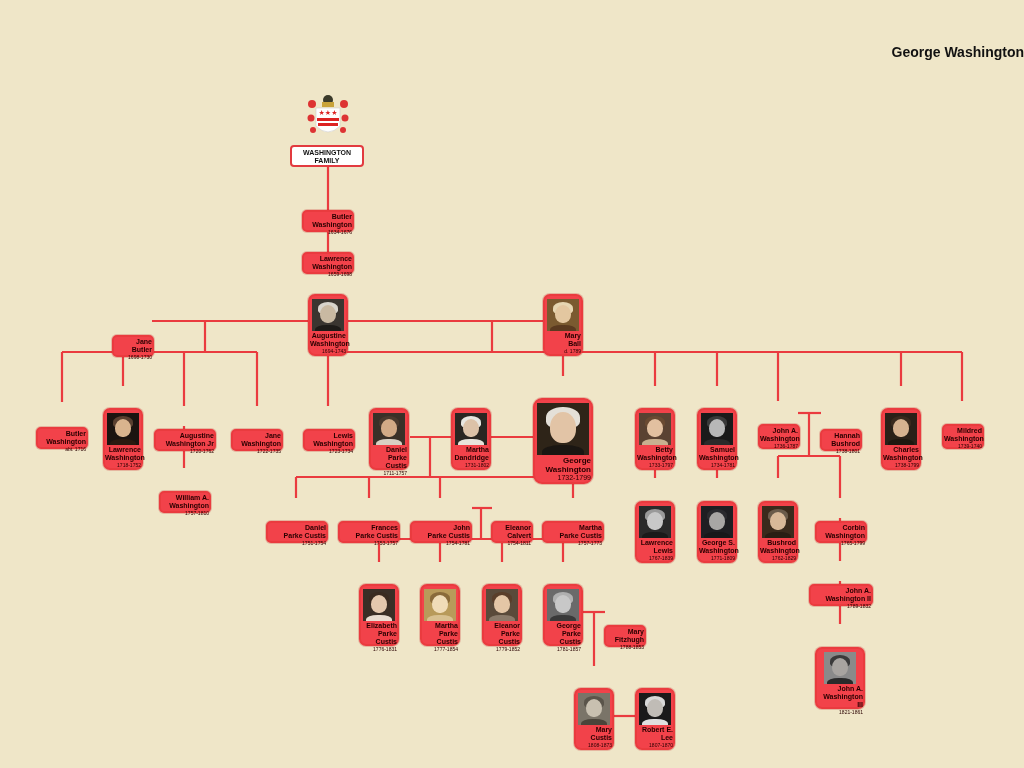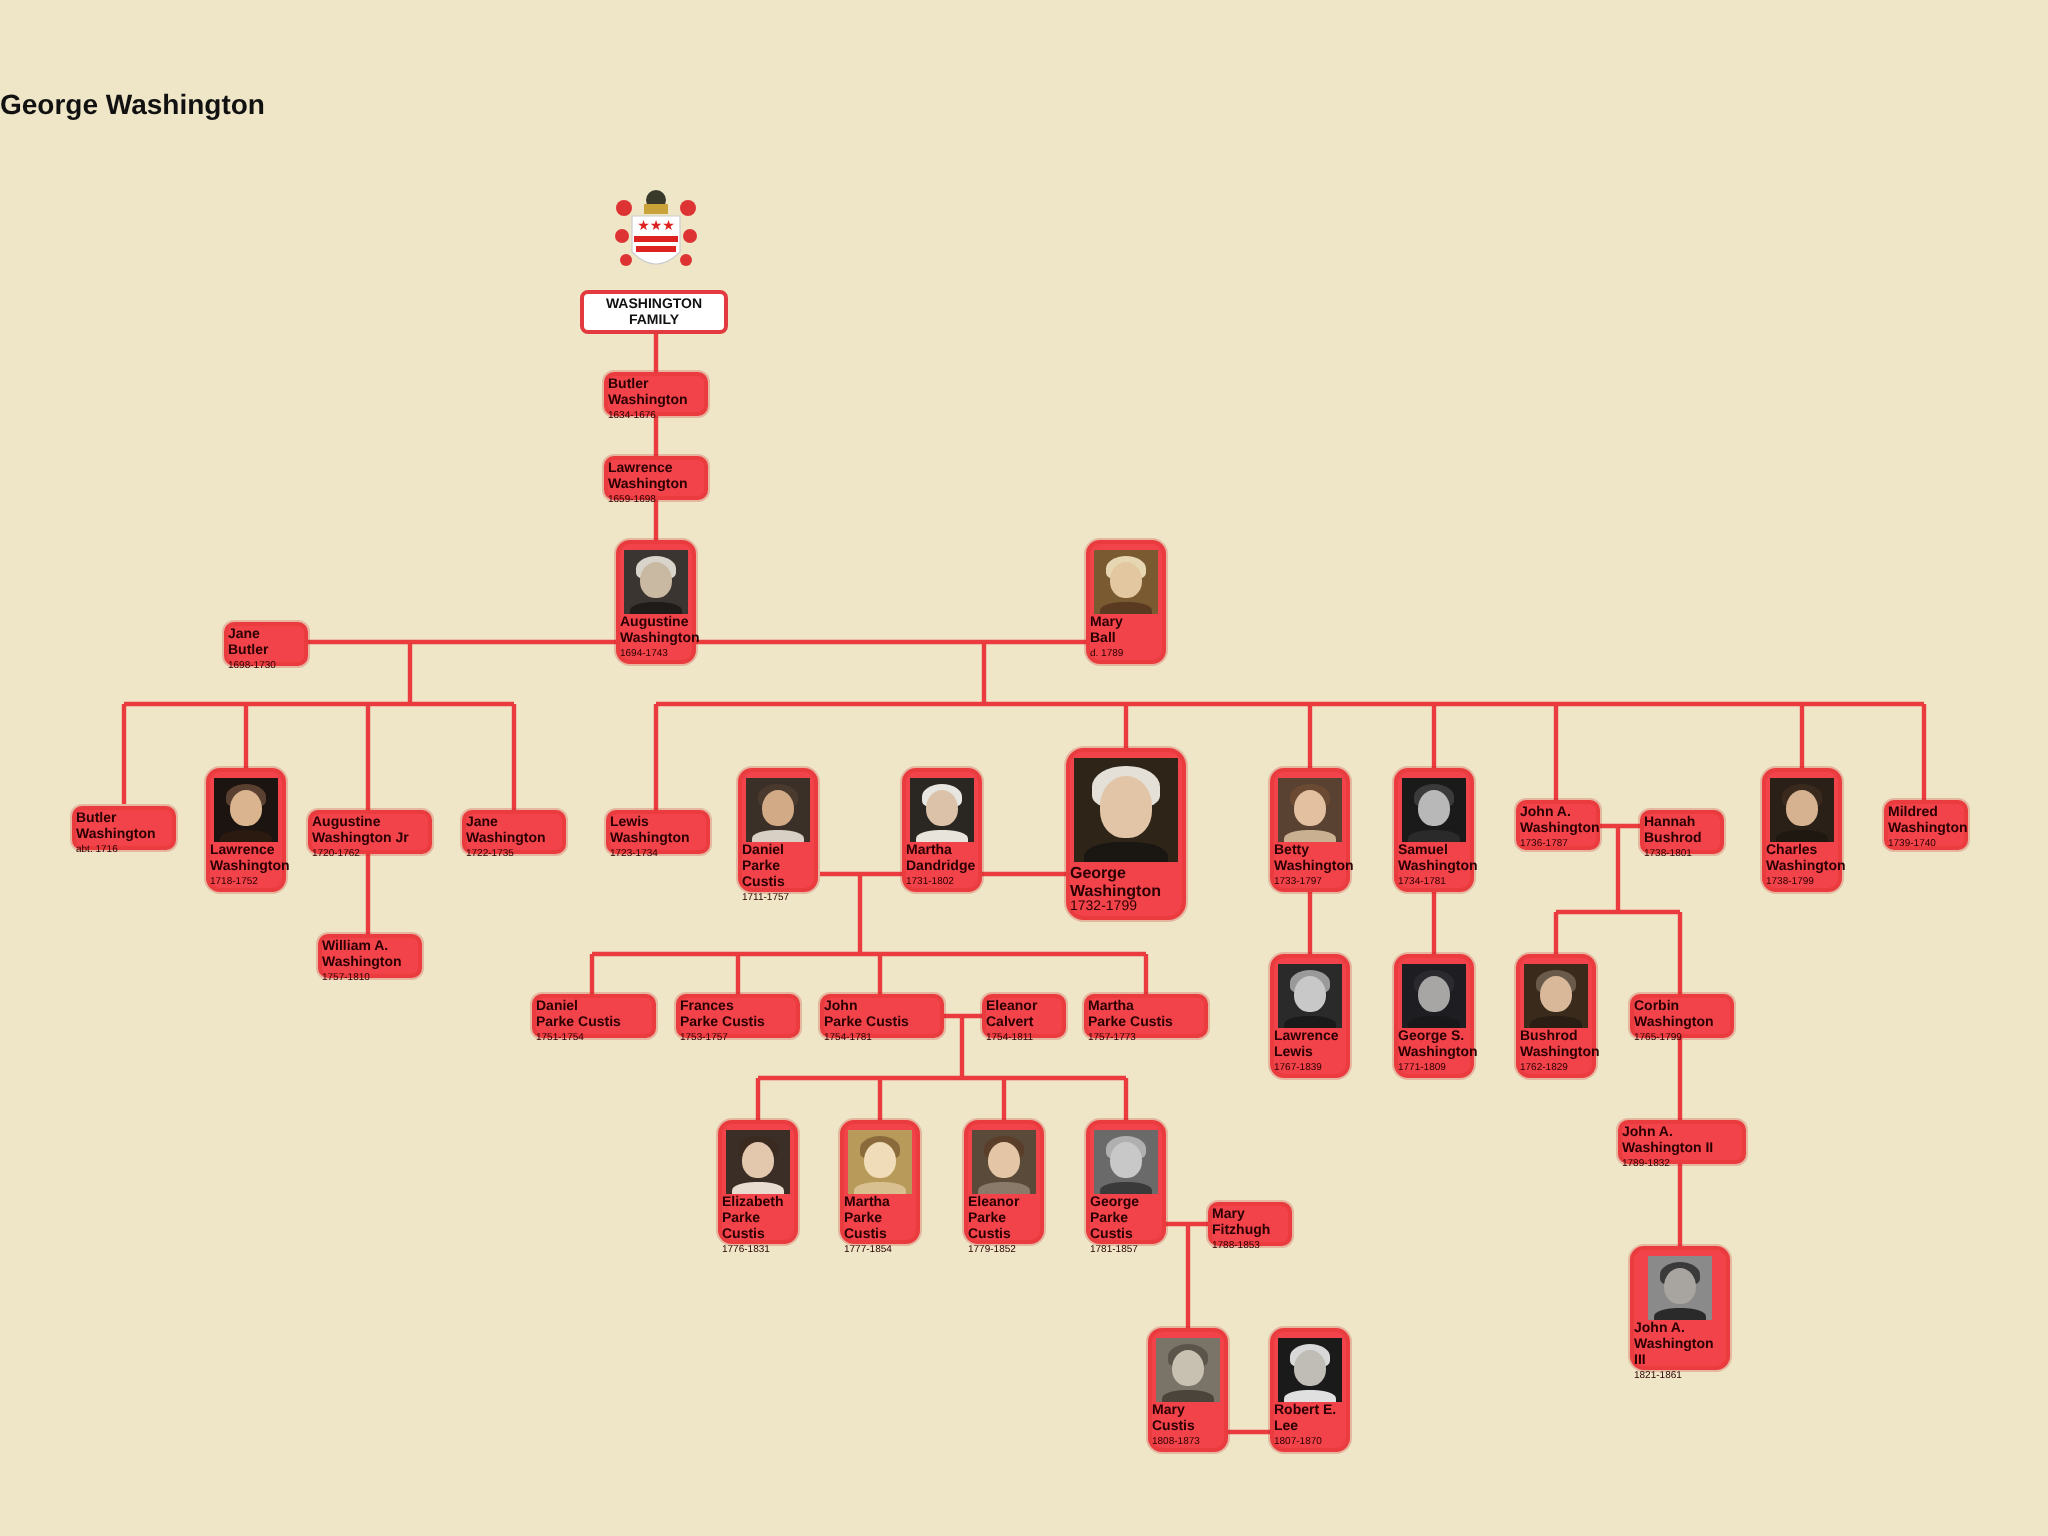--- a/index.html
+++ b/index.html
@@ -4,33 +4,34 @@
 <style>
   html, body { margin: 0; padding: 0; }
   body {
     width: 1024px; height: 768px; overflow: hidden;
     background: #efe6c8;
     font-family: "Liberation Sans", sans-serif;
     position: relative;
   }
   #title {
     position: absolute; left: 0; top: 44px; width: 1024px;
-    text-align: left; font-weight: bold; font-size: 14px; line-height: 16px;
+    text-align: right; font-weight: bold; font-size: 14px; line-height: 16px;
     color: #111;
   }
   #title div { display: block; }
   svg#lines { position: absolute; left: 0; top: 0; }
   .node {
     position: absolute; box-sizing: border-box;
     background: #f2424a;
     border: 2px solid #ea3b3f;
     border-radius: 5px;
-    text-align: left; color: #2a0000;
+    text-align: right; color: #2a0000;
     box-shadow: 0 0 0 1px rgba(200,40,40,0.25);
     cursor: pointer;
+    margin-top: 24px;
   }
   .node .n1, .node .n2 { font-weight: bold; font-size: 7px; line-height: 8px; display: block; }
   .node .yr { font-size: 5px; line-height: 6px; display: block; }
   .node.photo { border-radius: 7px; padding-top: 3px; }
   .portrait {
     display: block; margin: 0 auto 1px auto;
     background: #2a2420;
     position: relative; overflow: hidden;
   }
   .portrait .face {

